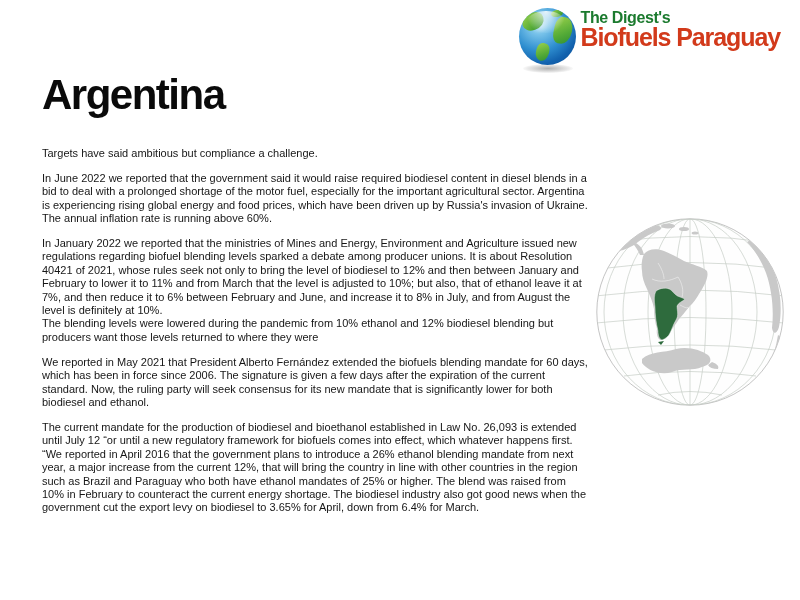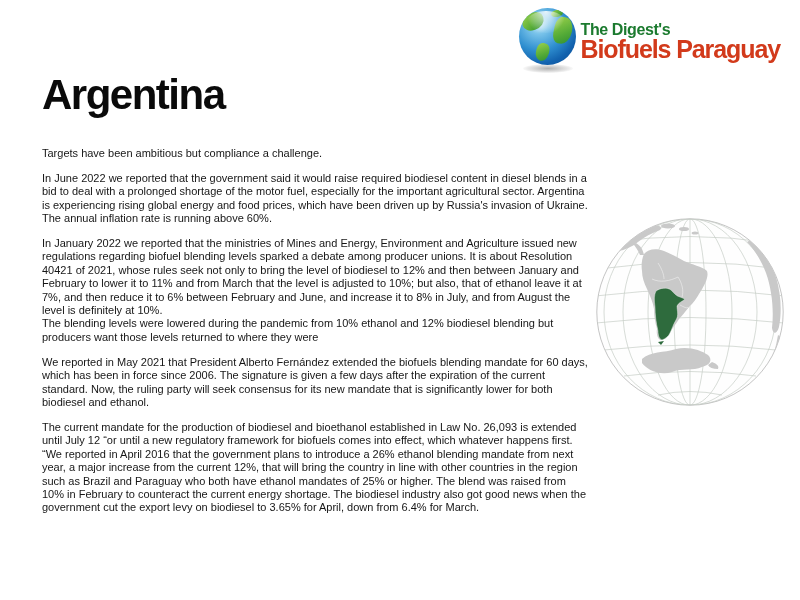--- a/index.html
+++ b/index.html
@@ -7,21 +7,21 @@
     width: 800px; height: 600px;
     background: #ffffff;
     font-family: "Liberation Sans", "DejaVu Sans", sans-serif;
     color: #151515;
     overflow: hidden;
     position: relative;
   }
   
   .logo {
     position: absolute; top: 6px; right: 20px;
-    display: flex; align-items: center; gap: 2px;
+    display: flex; align-items: flex-start; gap: 2px;
   }
   .logo-globe { position: relative; width: 62px; height: 68px; }
   .logo-sphere {
     position: absolute; top: 2px; left: 2px;
     width: 57px; height: 57px; border-radius: 50%;
     background: radial-gradient(circle at 35% 28%, #d9f1fb 0%, #79c3ea 18%, #2f8fd0 48%, #1262ae 72%, #0a4a8f 100%);
     overflow: hidden;
   }
   .logo-sphere .land { position: absolute; background: linear-gradient(145deg, #9ed34b 0%, #55ab37 60%, #2f8f31 100%); }
   .land.l1 { left: 3px;  top: 5px;  width: 22px; height: 17px; border-radius: 60% 40% 55% 45%; transform: rotate(-18deg); }
@@ -75,21 +75,21 @@
   </div>
   <div class="logo-text">
     <div class="logo-l1">The Digest's</div>
     <div class="logo-l2">Biofuels Paraguay</div>
   </div>
 </header>
 
 <h1 class="title">Argentina</h1>
 
 <main class="article">
-  <p>Targets have been ambitious but compliance a challenge.</p>
+  <p>Targets have said ambitious but compliance a challenge.</p>
   <p>In June 2022 we reported that the government said it would raise required biodiesel content in diesel blends in a bid to deal with a prolonged shortage of the motor fuel, especially for the important agricultural sector. Argentina is experiencing rising global energy and food prices, which have been driven up by Russia's invasion of Ukraine. The annual inflation rate is running above 60%.</p>
   <p>In January 2022 we reported that the ministries of Mines and Energy, Environment and Agriculture issued new regulations regarding biofuel blending levels sparked a debate among producer unions. It is about Resolution 40421 of 2021, whose rules seek not only to bring the level of biodiesel to 12% and then between January and February to lower it to 11% and from March that the level is adjusted to 10%; but also, that of ethanol leave it at 7%, and then reduce it to 6% between February and June, and increase it to 8% in July, and from August the level is definitely at 10%.</p>
   <p class="no-gap">The blending levels were lowered during the pandemic from 10% ethanol and 12% biodiesel blending but producers want those levels returned to where they were</p>
   <p>We reported in May 2021 that President Alberto Fernández extended the biofuels blending mandate for 60 days, which has been in force since 2006. The signature is given a few days after the expiration of the current standard. Now, the ruling party will seek consensus for its new mandate that is significantly lower for both biodiesel and ethanol.</p>
   <p>The current mandate for the production of biodiesel and bioethanol established in Law No. 26,093 is extended until July 12 “or until a new regulatory framework for biofuels comes into effect, which whatever happens first. “We reported in April 2016 that the government plans to introduce a 26% ethanol blending mandate from next year, a major increase from the current 12%, that will bring the country in line with other countries in the region such as Brazil and Paraguay who both have ethanol mandates of 25% or higher. The blend was raised from 10% in February to counteract the current energy shortage. The biodiesel industry also got good news when the government cut the export levy on biodiesel to 3.65% for April, down from 6.4% for March.</p>
 </main>
 
 <div class="globe-map">
   <svg width="196" height="192" viewBox="0 0 196 192">
     <defs>

